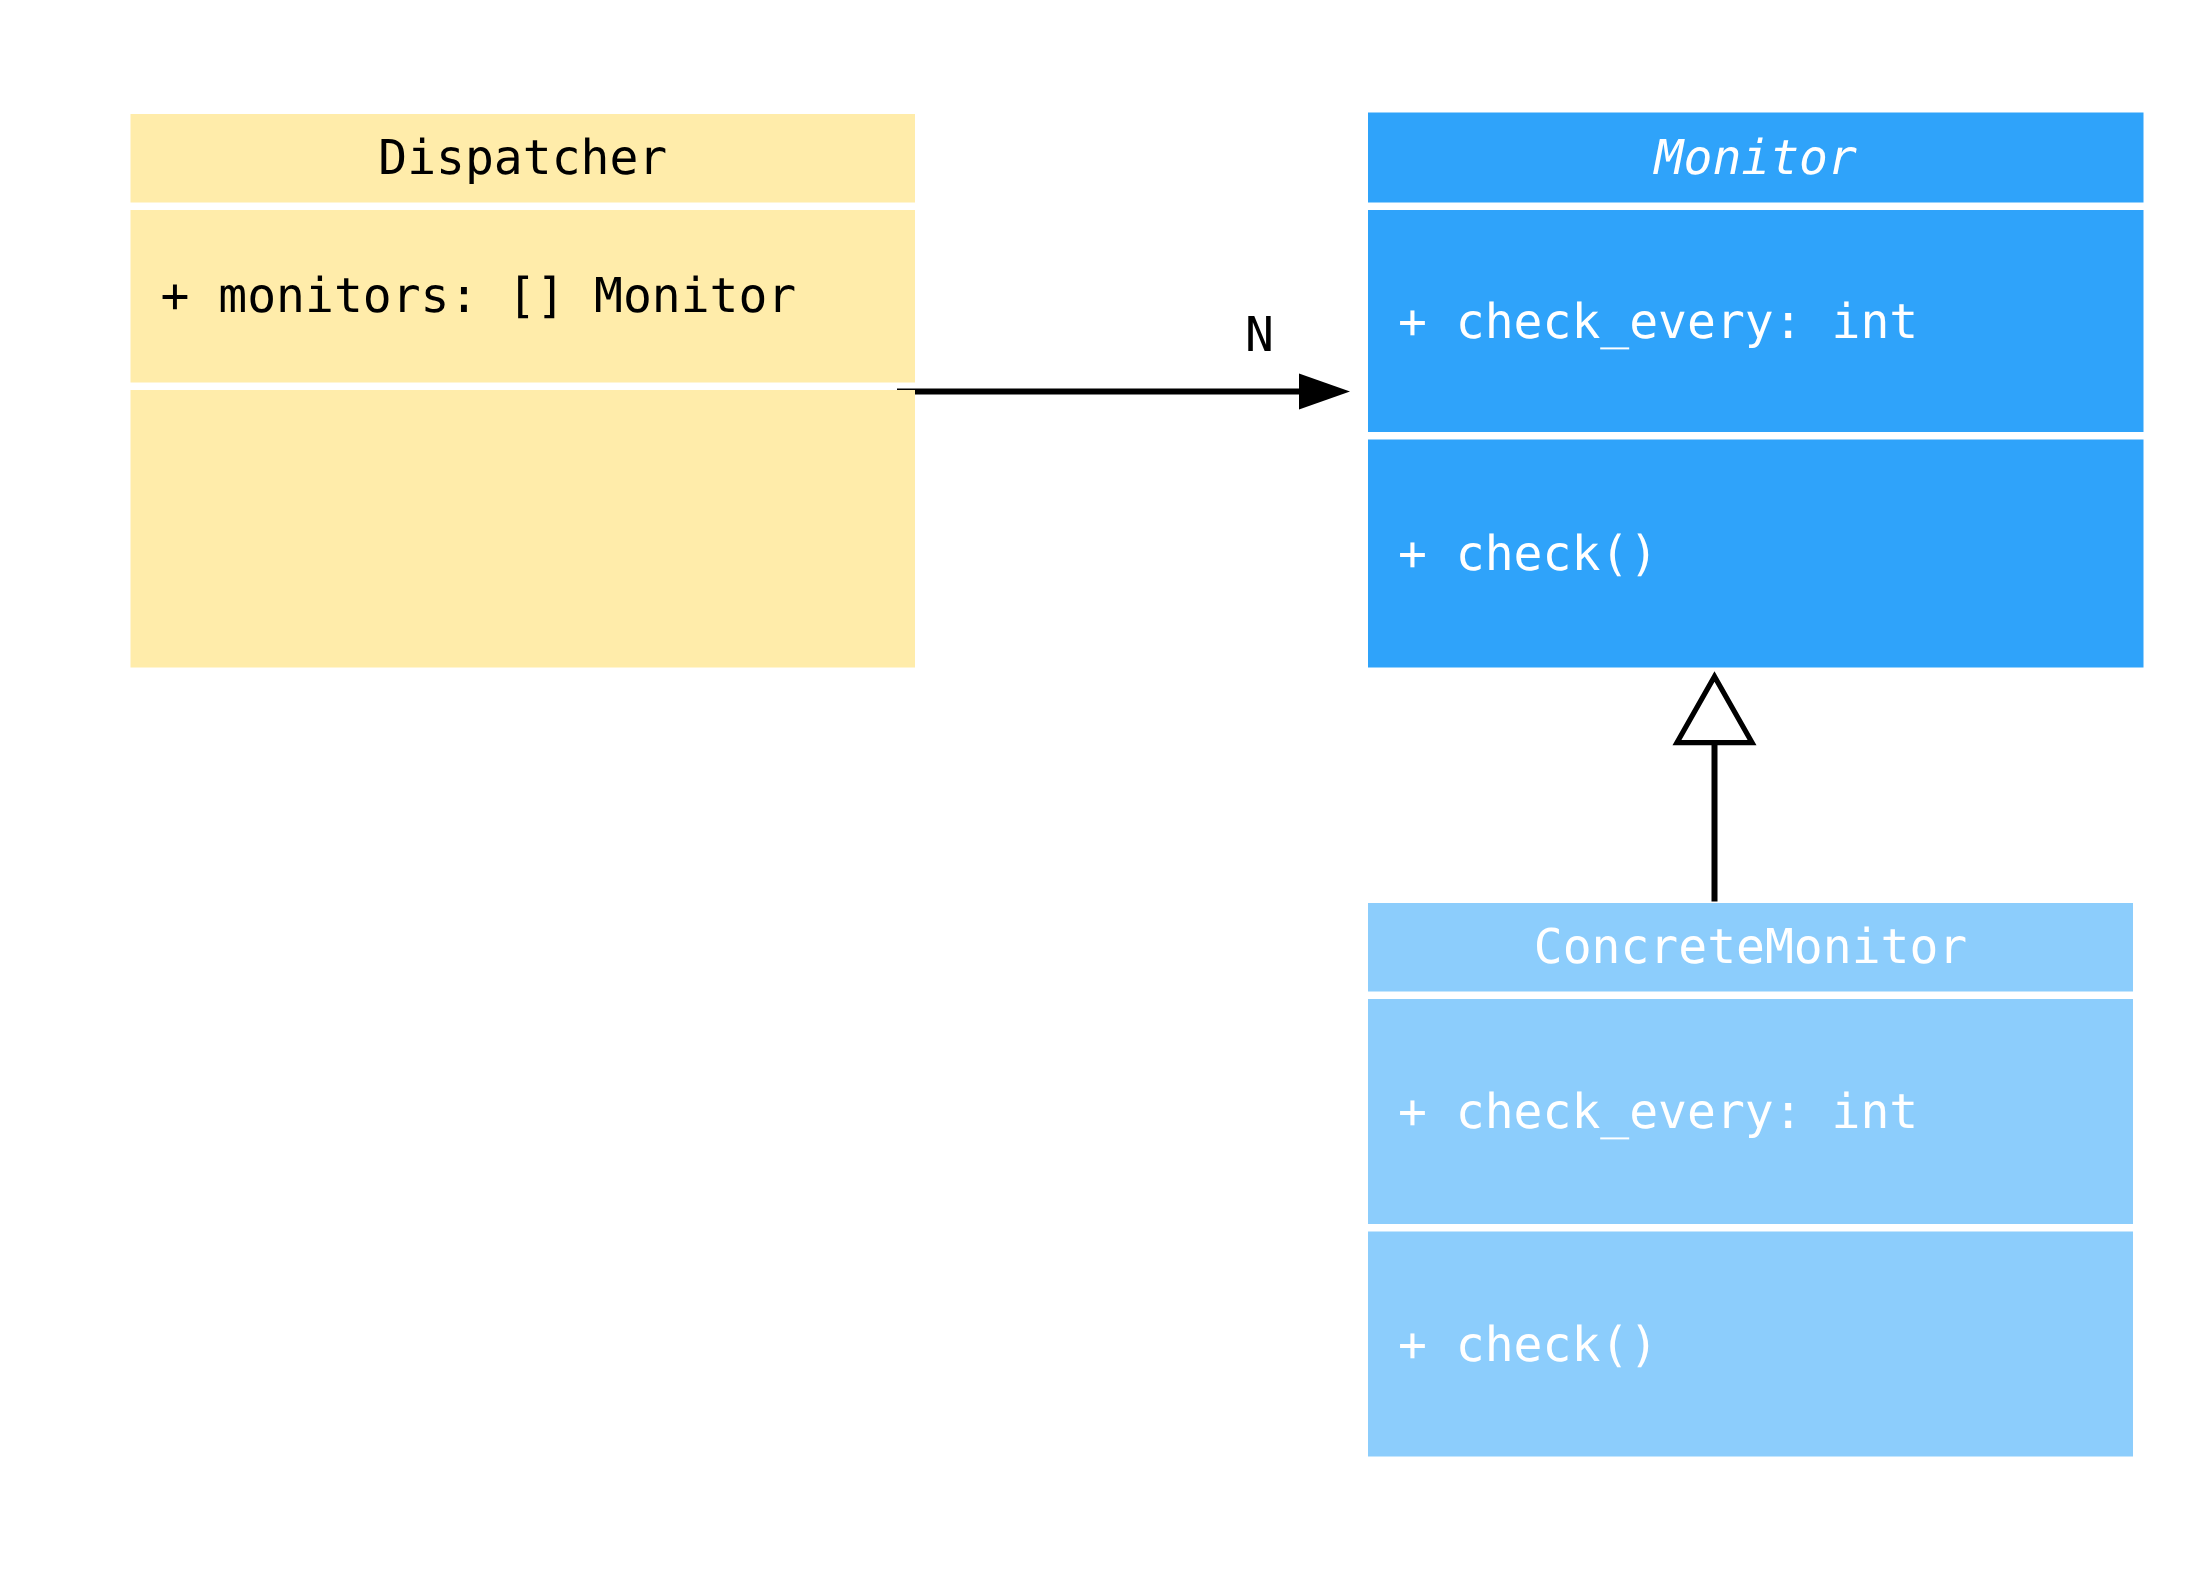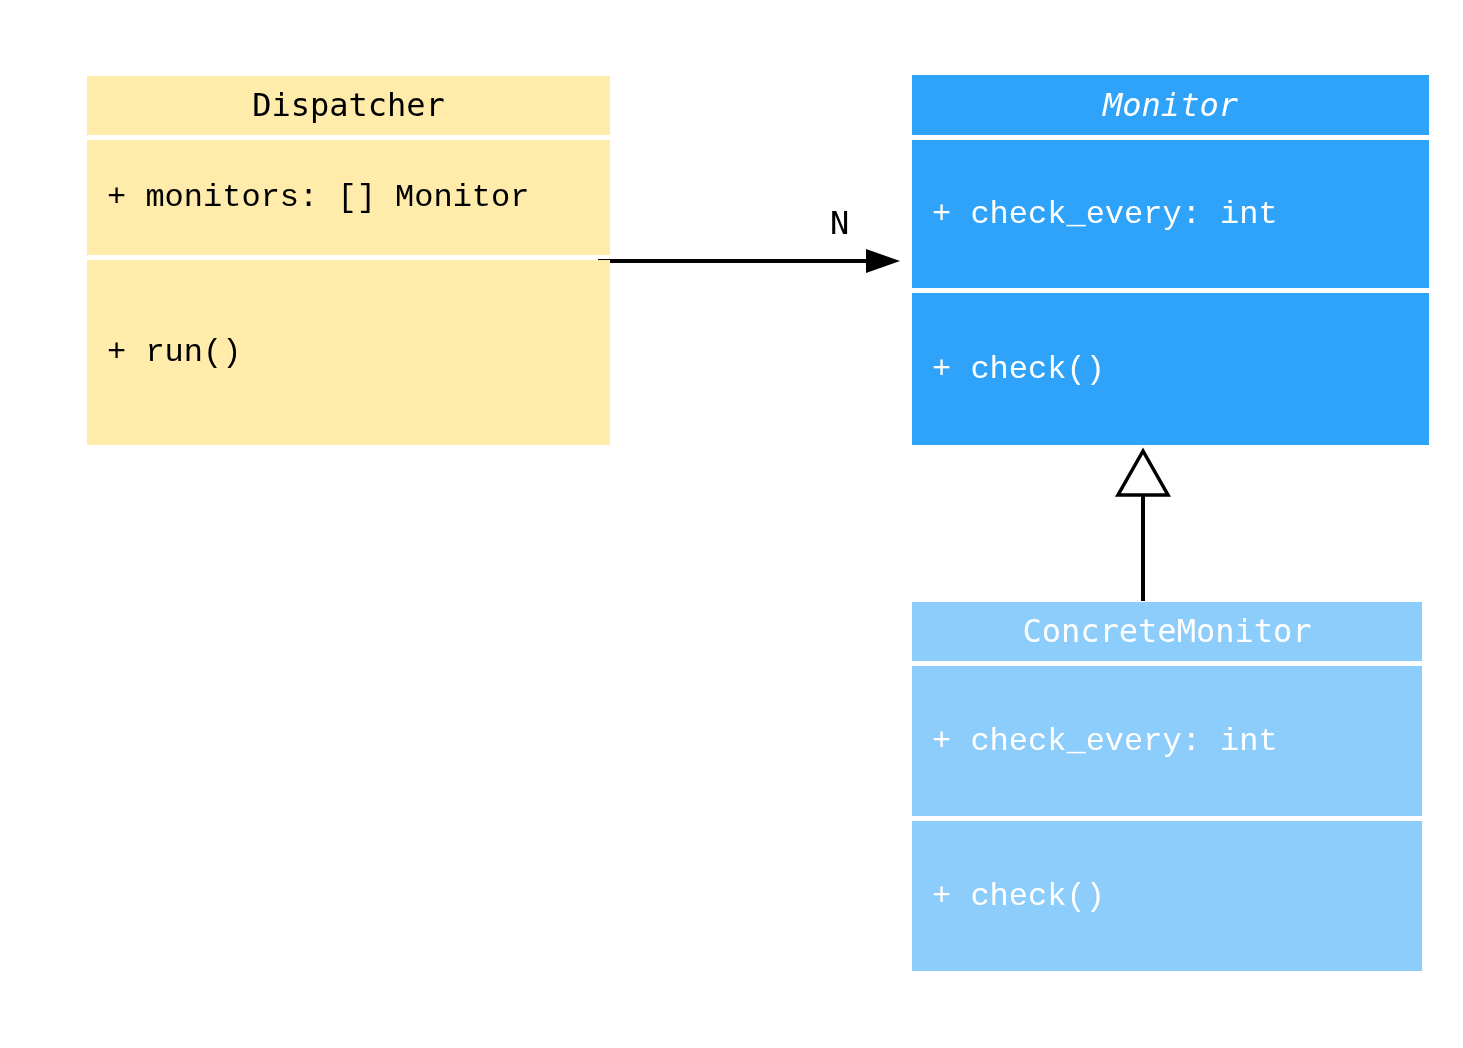--- a/index.html
+++ b/index.html
@@ -39,21 +39,20 @@
   .sec.head {
     display: flex;
     align-items: center;
     justify-content: center;
   }
   .sec.body {
     display: flex;
     flex-direction: column;
     justify-content: center;
     padding-left: 20px;
-    font-family: Liberation Mono, monospace;
   }
   .dispatcher { --fill: #FFECAA; --txt: #000000; }
   .monitor    { --fill: #2FA3FA; --txt: #FFFFFF; }
   .concrete   { --fill: #8CCDFC; --txt: #FFFFFF; }
   .monitor .sec.head { font-style: italic; }
   .assoc-label {
     position: absolute;
     left: 830px;
     top: 206px;
     color: #000000;
@@ -76,21 +75,20 @@
   <div class="assoc-label">N</div>
 
   <div class="class-box dispatcher" style="left:75px; top:76px; width:523px;">
     <div class="sec head" style="flex:0 0 59px">
       <span>Dispatcher</span>
     </div>
     <div class="sec body" style="flex:0 0 115px">
       <div class="line">+ monitors: [] Monitor</div>
     </div>
     <div class="sec body" style="flex:0 0 185px">
-      <div class="line">+ run()</div>
     </div>
   </div>
 
   <div class="class-box monitor" style="left:900px; top:75px; width:517px;">
     <div class="sec head" style="flex:0 0 60px">
       <span>Monitor</span>
     </div>
     <div class="sec body" style="flex:0 0 148px">
       <div class="line">+ check_every: int</div>
     </div>

